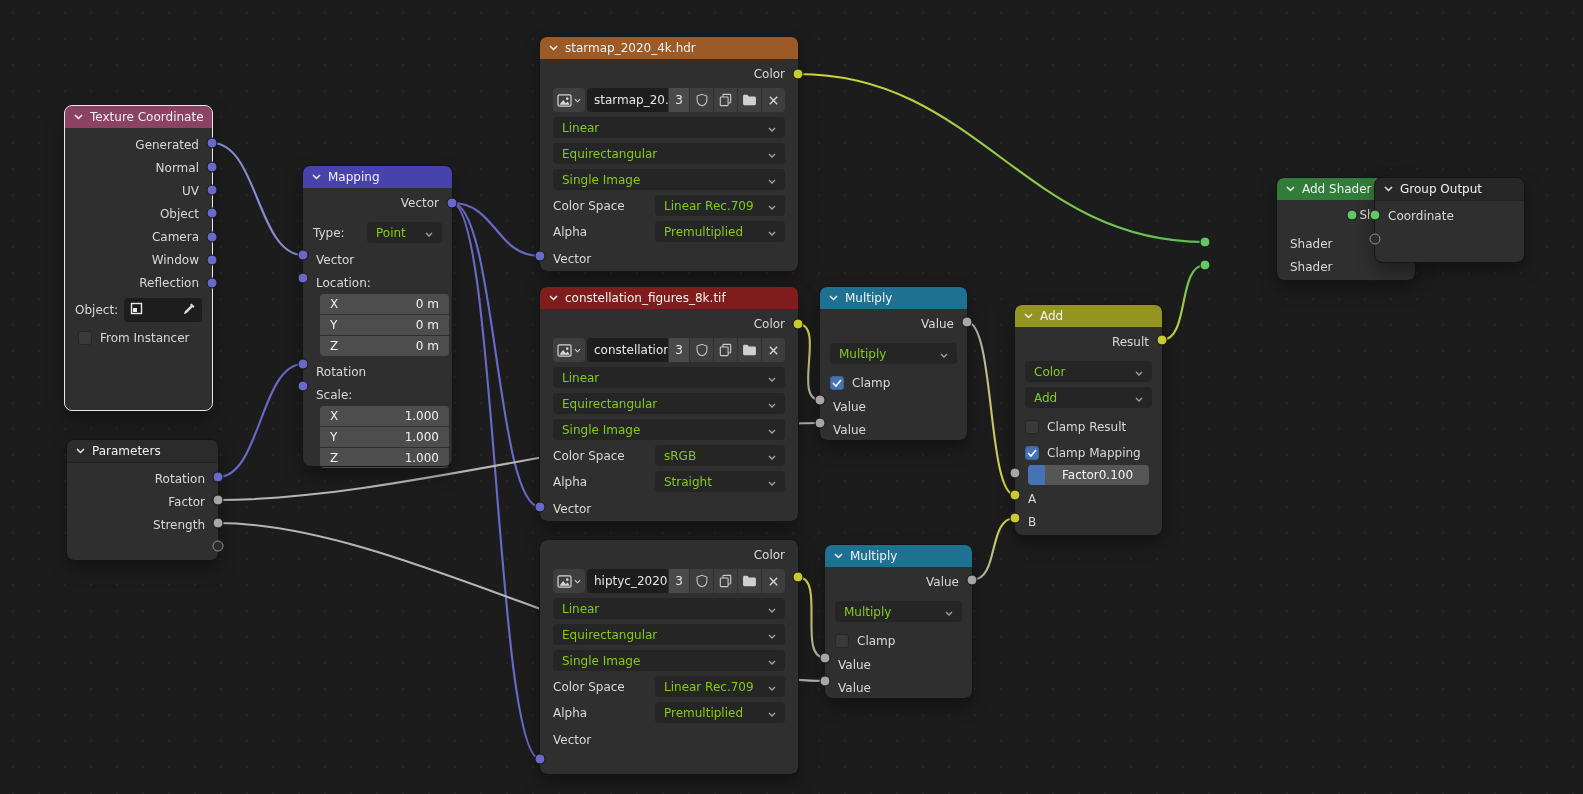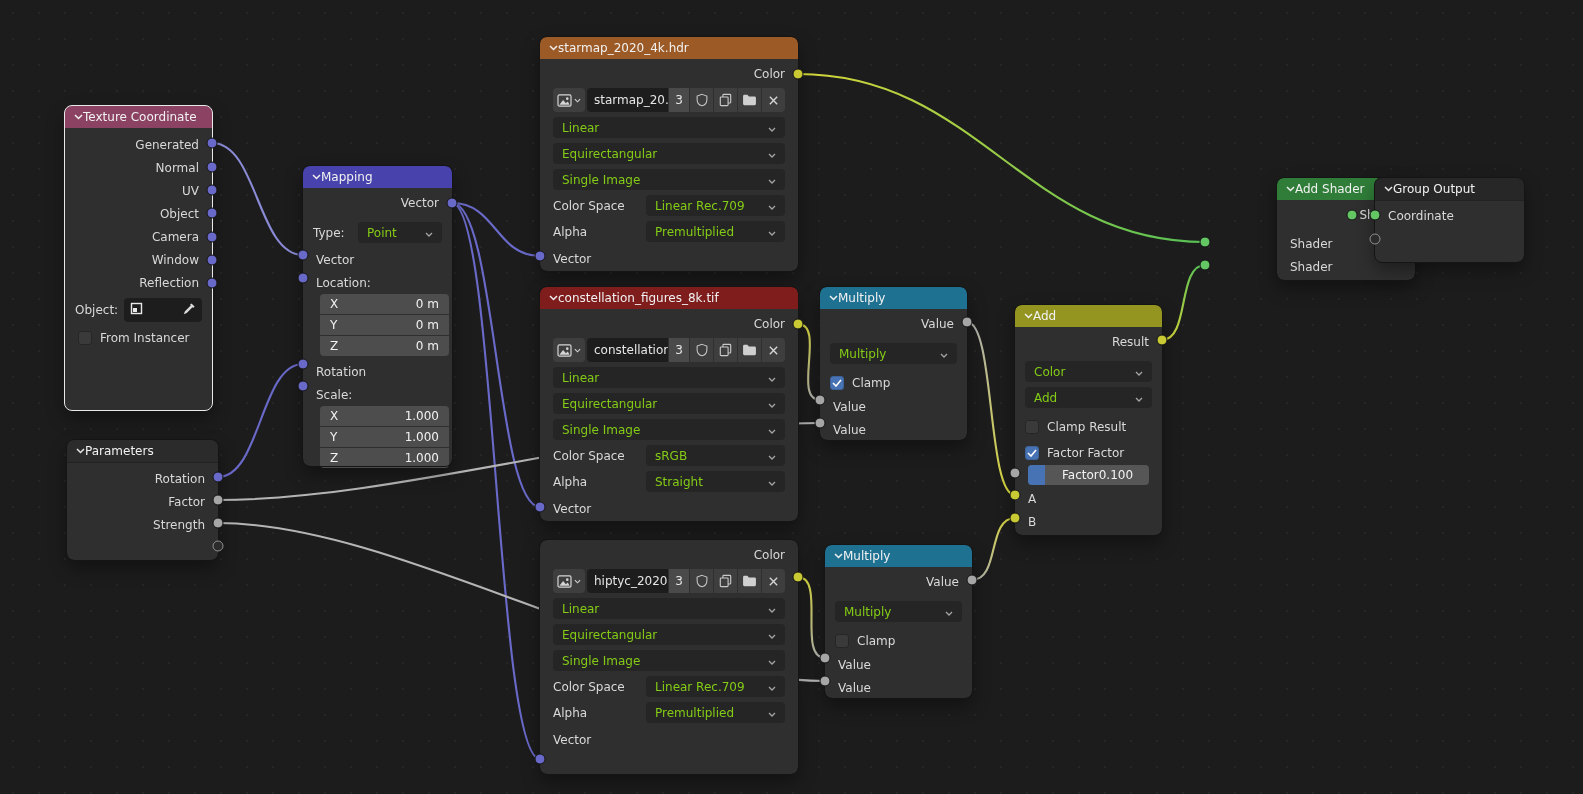--- a/index.html
+++ b/index.html
@@ -14,34 +14,34 @@
   }
   #canvas{position:relative;width:1583px;height:794px;}
   #wires{position:absolute;left:0;top:0;z-index:1;}
   .node{
     position:absolute;z-index:2;background:#2f2f2f;border-radius:7px;
     outline:1px solid #151515;box-shadow:0 8px 18px rgba(0,0,0,.38);
   }
   .node.active{outline:1.4px solid #e9e9e9;}
   .hdr{
     height:22px;border-radius:6px 6px 0 0;display:flex;align-items:center;
-    padding:0 9px;color:#f1f1f1;white-space:nowrap;
+    gap:7px;padding:0 9px;color:#f1f1f1;white-space:nowrap;
   }
   .chev{display:flex;align-items:center;}
   .title{font-size:12px;}
   .row{display:flex;align-items:center;height:23px;padding:0 13px;white-space:nowrap;}
   .row.out{justify-content:flex-end;}
   .row.small{height:22px;}
   .widget{
     height:21px;background:#252525;border-radius:4px;display:flex;align-items:center;
     justify-content:space-between;padding:0 9px;flex:1;min-width:0;color:#84cc16;
   }
   .widget .wchev{opacity:.75;margin-left:6px;flex:none;}
   .wrow{display:flex;padding:0 13px;margin-bottom:5px;}
-  .lwrow{display:flex;align-items:center;padding:0 13px;margin-bottom:5px;gap:7px;}
+  .lwrow{display:flex;align-items:center;padding:0 13px;margin-bottom:5px;gap:16px;}
   .wlabel{width:86px;flex:none;}
   .vstack{margin:0 3px 0 17px;}
   .vrow{
     height:20px;background:#4d4d4d;display:flex;align-items:center;justify-content:space-between;
     padding:0 10px;margin-bottom:1px;color:#f2f2f2;
   }
   .vrow:first-child{border-radius:4px 4px 0 0;}
   .vrow:last-child{border-radius:0 0 4px 4px;margin-bottom:0;}
   .cbrow{display:flex;align-items:center;gap:8px;padding:0 13px;height:16px;}
   .cb{
@@ -712,21 +712,21 @@
       <span class="cb"></span>
       <span>Clamp Result</span>
     </div>
     <div class="gap10"></div>
     <div class="cbrow" style="padding:0 10px">
       <span class="cb checked">
           <svg width="10" height="8" viewBox="0 0 10 8">
             <polyline points="1,4 4,7 9,1" fill="none" stroke="#fff" stroke-width="1.6"></polyline>
           </svg>
         </span>
-      <span>Factor Factor</span>
+      <span>Clamp Mapping</span>
     </div>
     <div class="slider-row">
       <div class="slider">
         <span class="fill"></span>
         <span class="sl-label">Factor</span>
         <span class="sl-value">0.100</span>
       </div>
     </div>
     <div class="row">
         <span>A</span>

